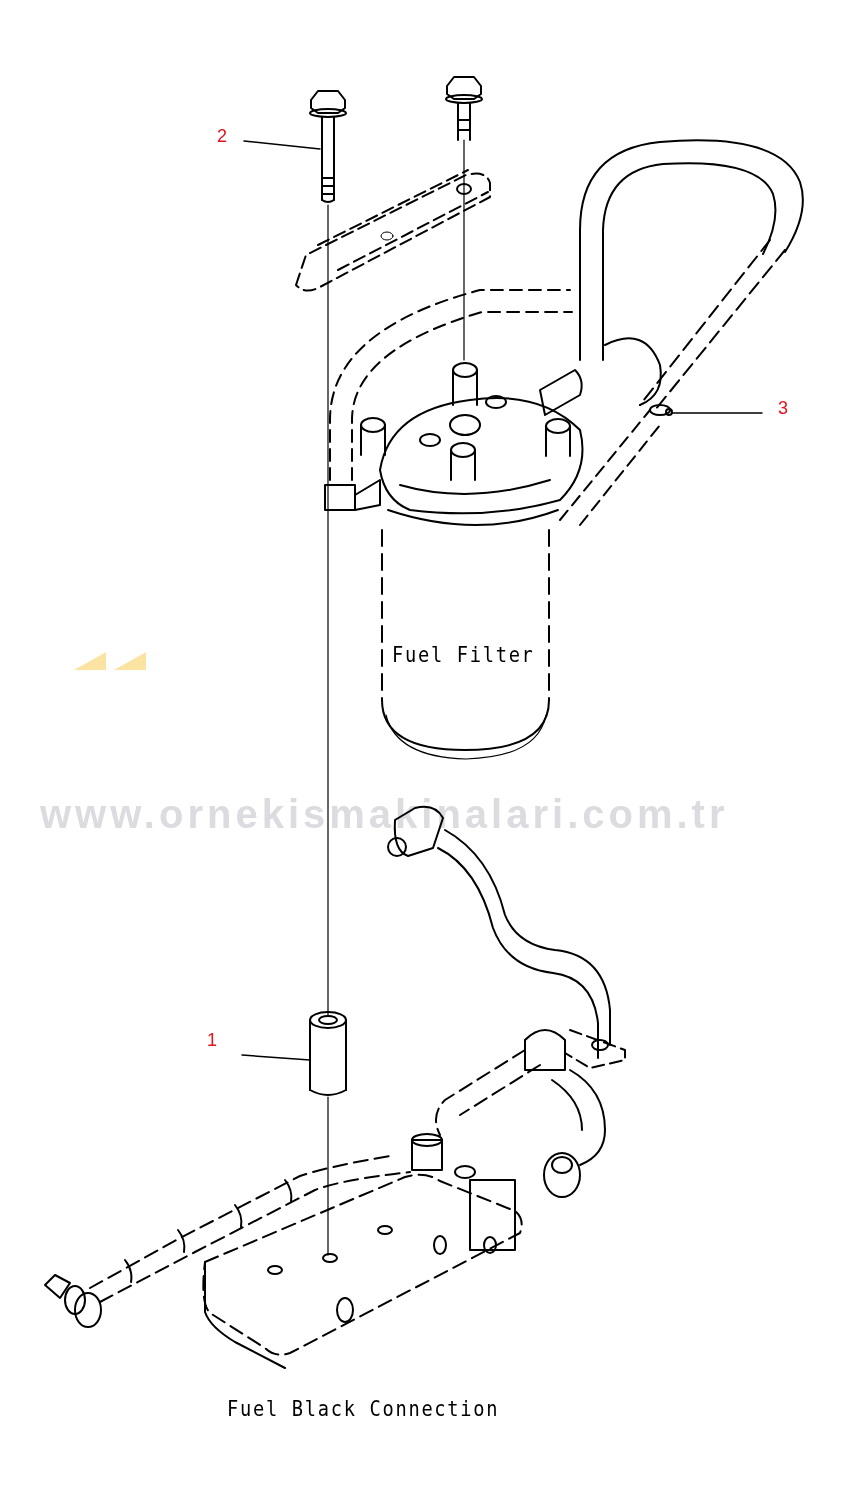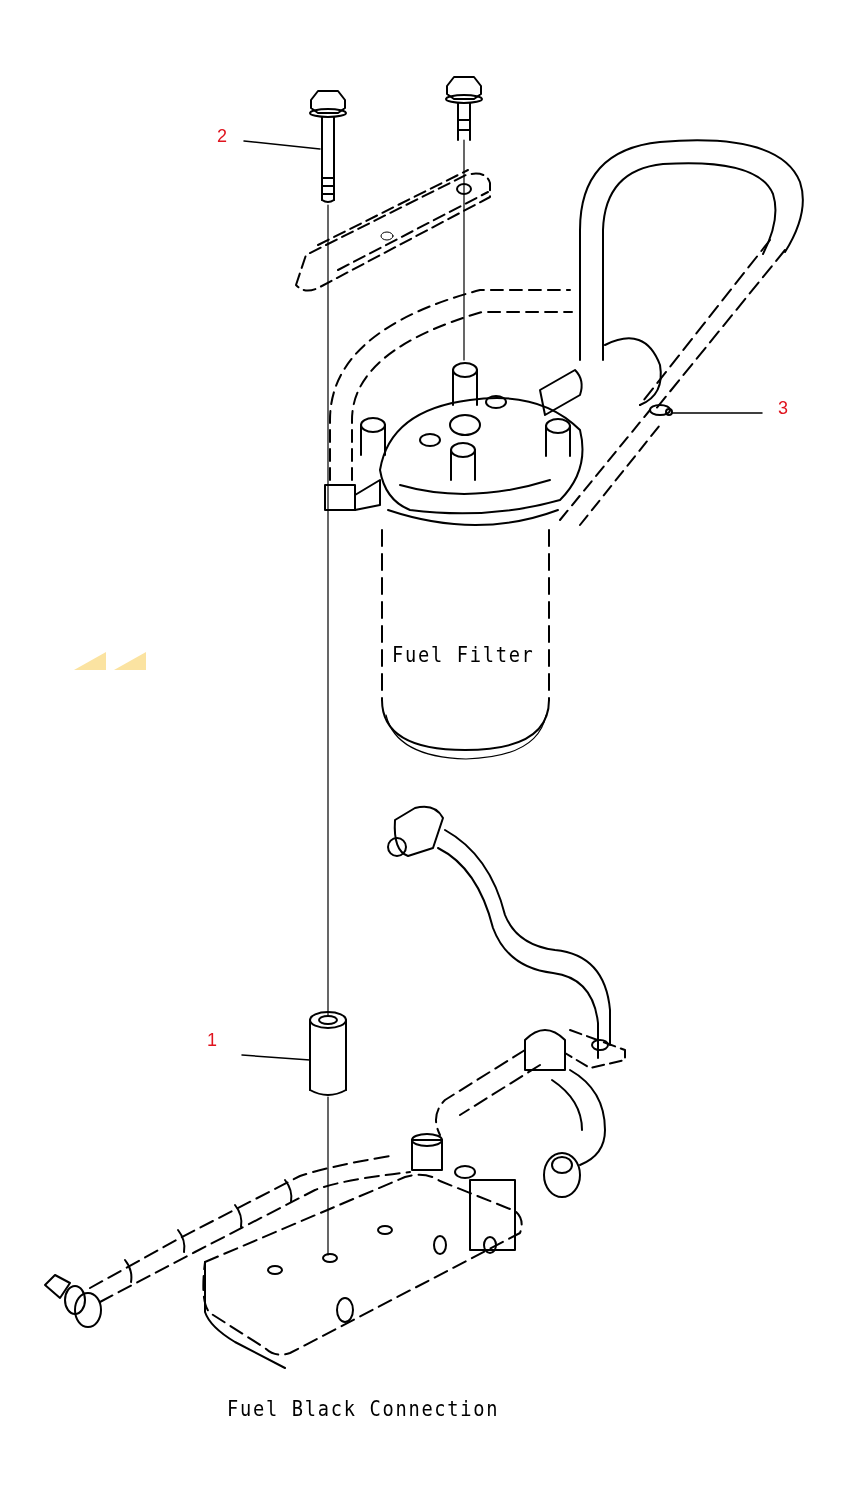--- a/index.html
+++ b/index.html
@@ -11,20 +11,21 @@
   .wm-url { position:absolute; left:40px; top:790px; color:#dcdce0; font-family:"Liberation Sans", sans-serif; font-weight:bold; font-size:40px; line-height:48px; letter-spacing:4px; }
   .accent { position:absolute; width:0; height:0; border-left:32px solid transparent; border-bottom:18px solid #fbe3a1; }
 </style>
 </head>
 <body>
 
 <div id="stage">
 
   <div class="accent" style="left:74px;top:652px;"></div>
   <div class="accent" style="left:114px;top:652px;"></div>
+  <div class="wm-url">www.ornekismakinalari.com.tr</div>
 
   <svg width="847" height="1489" viewBox="0 0 847 1489" style="position:absolute;left:0;top:0;" fill="none" stroke="#000" stroke-width="2" stroke-linecap="round" stroke-linejoin="round">
 
     <g stroke-width="1.5">
       <line x1="244" y1="141" x2="320" y2="149"></line>
       <line x1="672" y1="413" x2="762" y2="413"></line>
       <line x1="242" y1="1055" x2="310" y2="1060"></line>
     </g>
 
     <g stroke-width="1.2">

